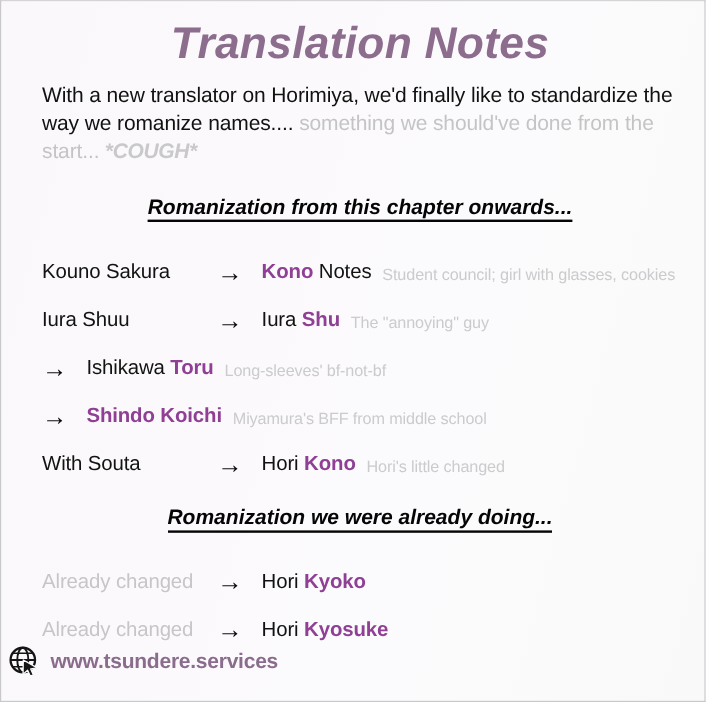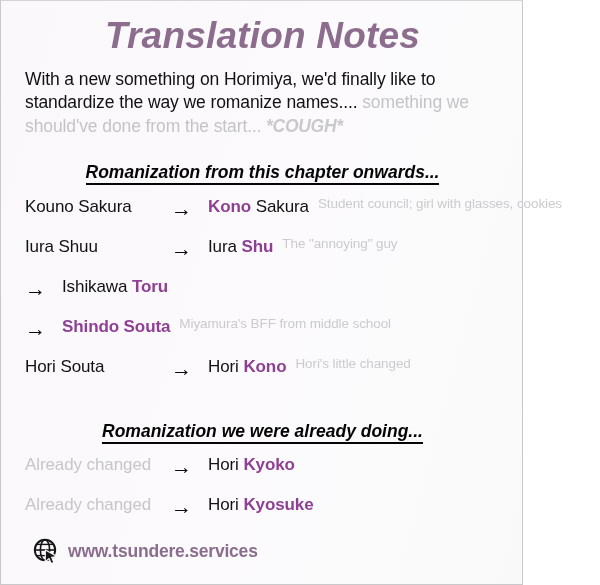--- a/index.html
+++ b/index.html
@@ -10,26 +10,26 @@
     width: 600px;
     height: 585px;
     background: #ffffff;
     font-family: "Liberation Sans", sans-serif;
     overflow: hidden;
   }
 
   .page {
     position: relative;
     box-sizing: border-box;
-    width: 523px;
+    width: 588px;
     height: 585px;
     background: linear-gradient(105deg, #faf8fb 0%, #fbf9fc 35%, #fcfbfc 70%, #f9f9fa 100%);
     border: 1px solid #c9c9cc;
     border-top: 1px solid #d4d4d7;
-    padding: 0 0 0 2px;
+    padding: 0 0 0 12px;
   }
 
   
   .title {
     margin: 0;
     padding-top: 14px;
     text-align: center;
     font-size: 37px;
     line-height: 1.15;
     font-style: italic;
@@ -73,21 +73,21 @@
   .heading-1 { padding-top: 23px; }
   .heading-2 { padding-top: 24px; }
 
   
   .rows {
     padding-left: 22px;
     padding-top: 14px;
   }
   .row {
     display: flex;
-    align-items: flex-start;
+    align-items: flex-end;
     height: 40px;
     white-space: nowrap;
   }
   .rows-secondary {
     padding-left: 22px;
     padding-top: 13px;
   }
 
   .col-old {
     width: 146px;
@@ -127,21 +127,21 @@
     color: #cbcbcd;
     padding-left: 9px;
     letter-spacing: -0.1px;
     position: relative;
     top: -1px;
   }
 
   
   .footer {
     position: absolute;
-    left: 32px;
+    left: 6px;
     bottom: 20px;
     display: flex;
     align-items: center;
   }
   .globe-icon {
     width: 26px;
     height: 26px;
     flex: 0 0 26px;
     position: relative;
   }
@@ -154,53 +154,54 @@
     letter-spacing: -0.2px;
   }
 </style>
 </head>
 <body>
 
 <div class="page">
 
   <h1 class="title">Translation Notes</h1>
 
-  <p class="intro"><span>With a new something on Horimiya, we'd finally like to standardize the way we romanize names....</span><span class="faded"> something we should've done from the start...</span><span class="faded-italic"> *COUGH*</span></p>
+  <p class="intro"><span>With a new translator on Horimiya, we'd finally like to standardize the way we romanize names....</span><span class="faded"> something we should've done from the start...</span><span class="faded-italic"> *COUGH*</span></p>
 
   <div class="section-heading heading-1"><span>Romanization from this chapter onwards...</span></div>
 
   <div class="rows">
 
     <div class="row">
       <div class="col-old">Kouno Sakura</div>
       <div class="col-arrow">→</div>
-      <div class="col-new"><span></span><span class="hl">Kono</span><span> Sakura</span></div>
+      <div class="col-new"><span></span><span class="hl">Kono</span><span> Notes</span></div>
       <div class="col-note">Student council; girl with glasses, cookies</div>
     </div>
 
     <div class="row">
       <div class="col-old">Iura Shuu</div>
       <div class="col-arrow">→</div>
       <div class="col-new"><span>Iura </span><span class="hl">Shu</span><span></span></div>
       <div class="col-note">The "annoying" guy</div>
     </div>
 
     <div class="row">
       <div class="col-arrow">→</div>
       <div class="col-new"><span>Ishikawa </span><span class="hl">Toru</span><span></span></div>
-    </div>
-
-    <div class="row">
-      <div class="col-arrow">→</div>
-      <div class="col-new"><span></span><span class="hl">Shindo Souta</span><span></span></div>
+      <div class="col-note">Long-sleeves' bf-not-bf</div>
+    </div>
+
+    <div class="row">
+      <div class="col-arrow">→</div>
+      <div class="col-new"><span></span><span class="hl">Shindo Koichi</span><span></span></div>
       <div class="col-note">Miyamura's BFF from middle school</div>
     </div>
 
     <div class="row">
-      <div class="col-old">Hori Souta</div>
+      <div class="col-old">With Souta</div>
       <div class="col-arrow">→</div>
       <div class="col-new"><span>Hori </span><span class="hl">Kono</span><span></span></div>
       <div class="col-note">Hori's little changed</div>
     </div>
 
   </div>
 
   <div class="section-heading heading-2"><span>Romanization we were already doing...</span></div>
 
   <div class="rows-secondary">

